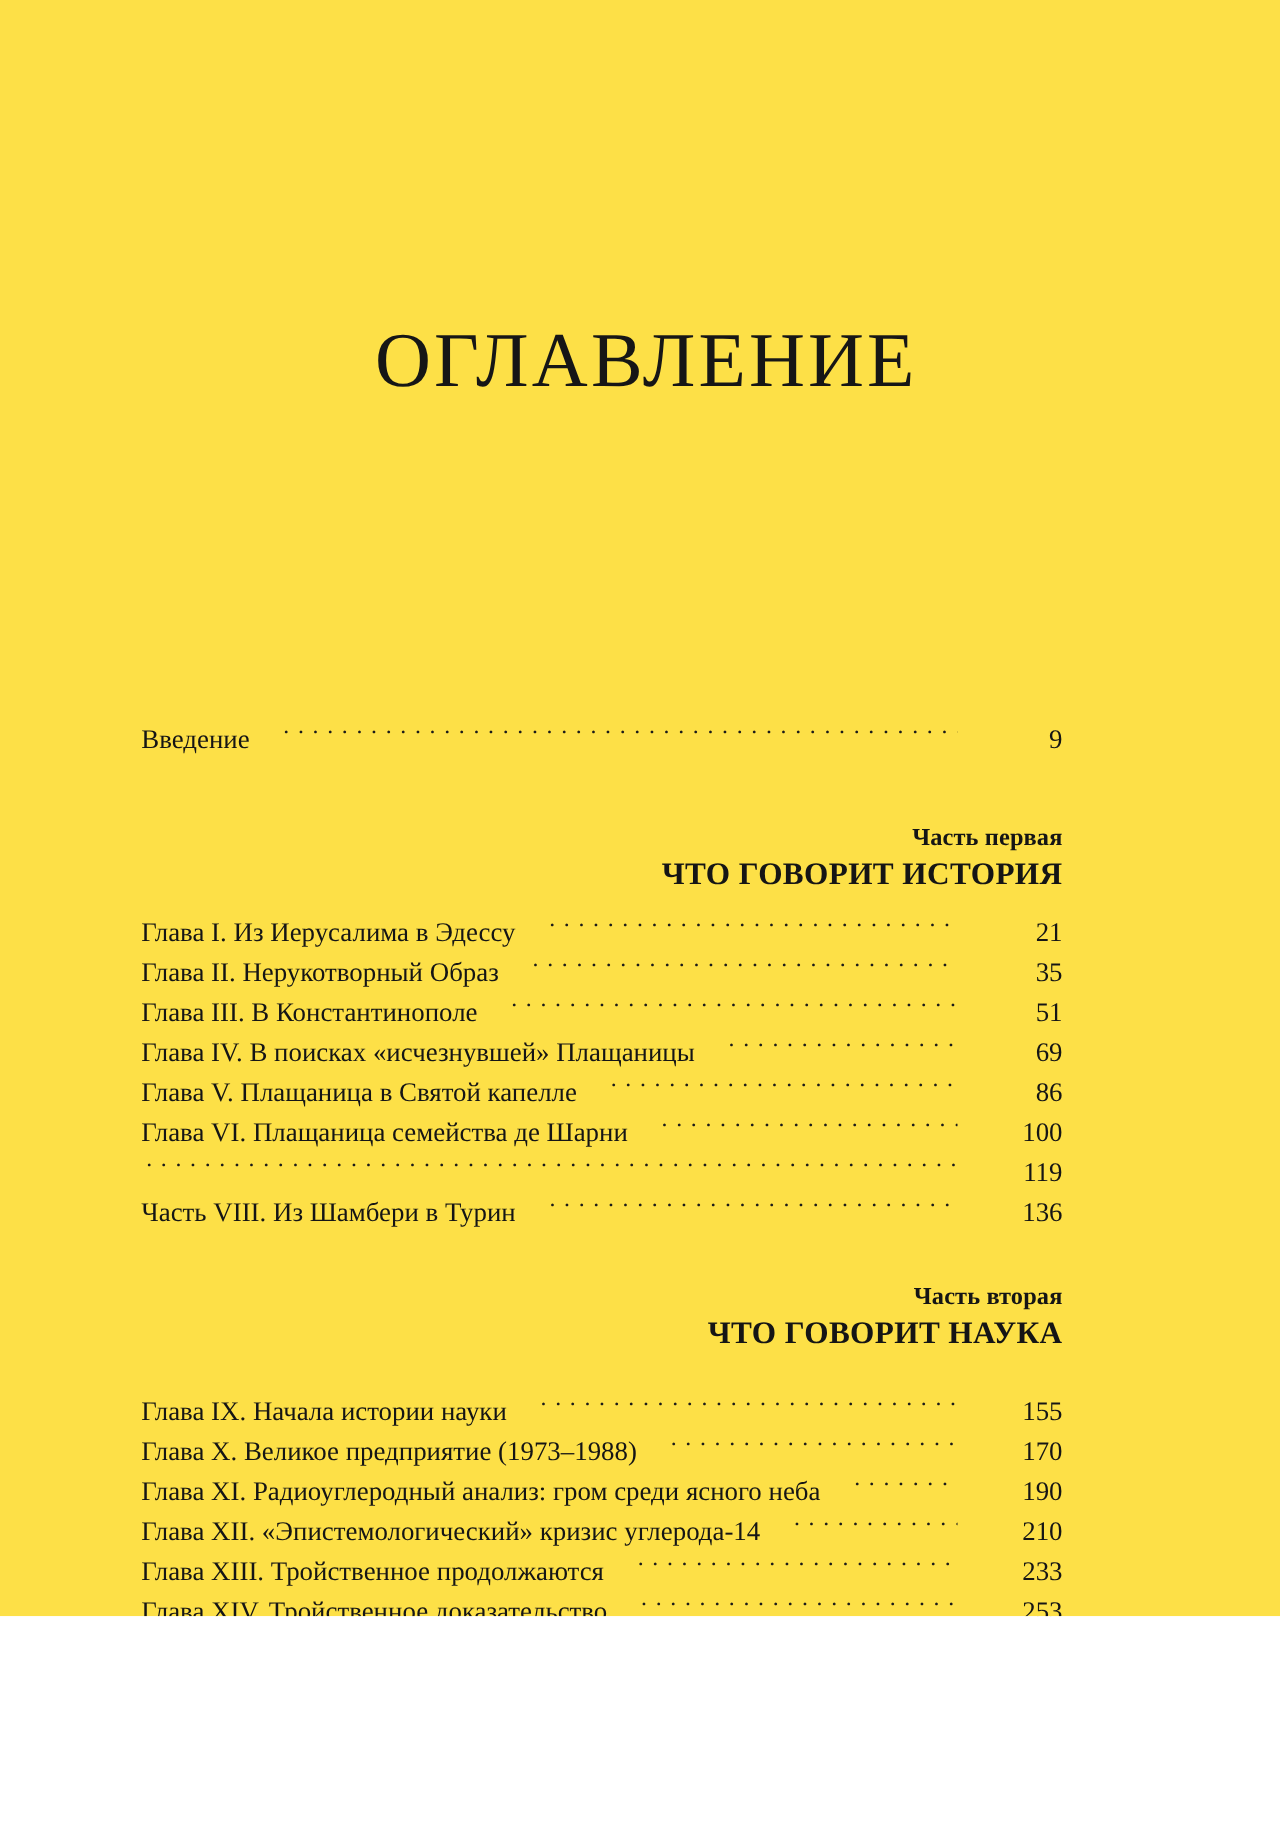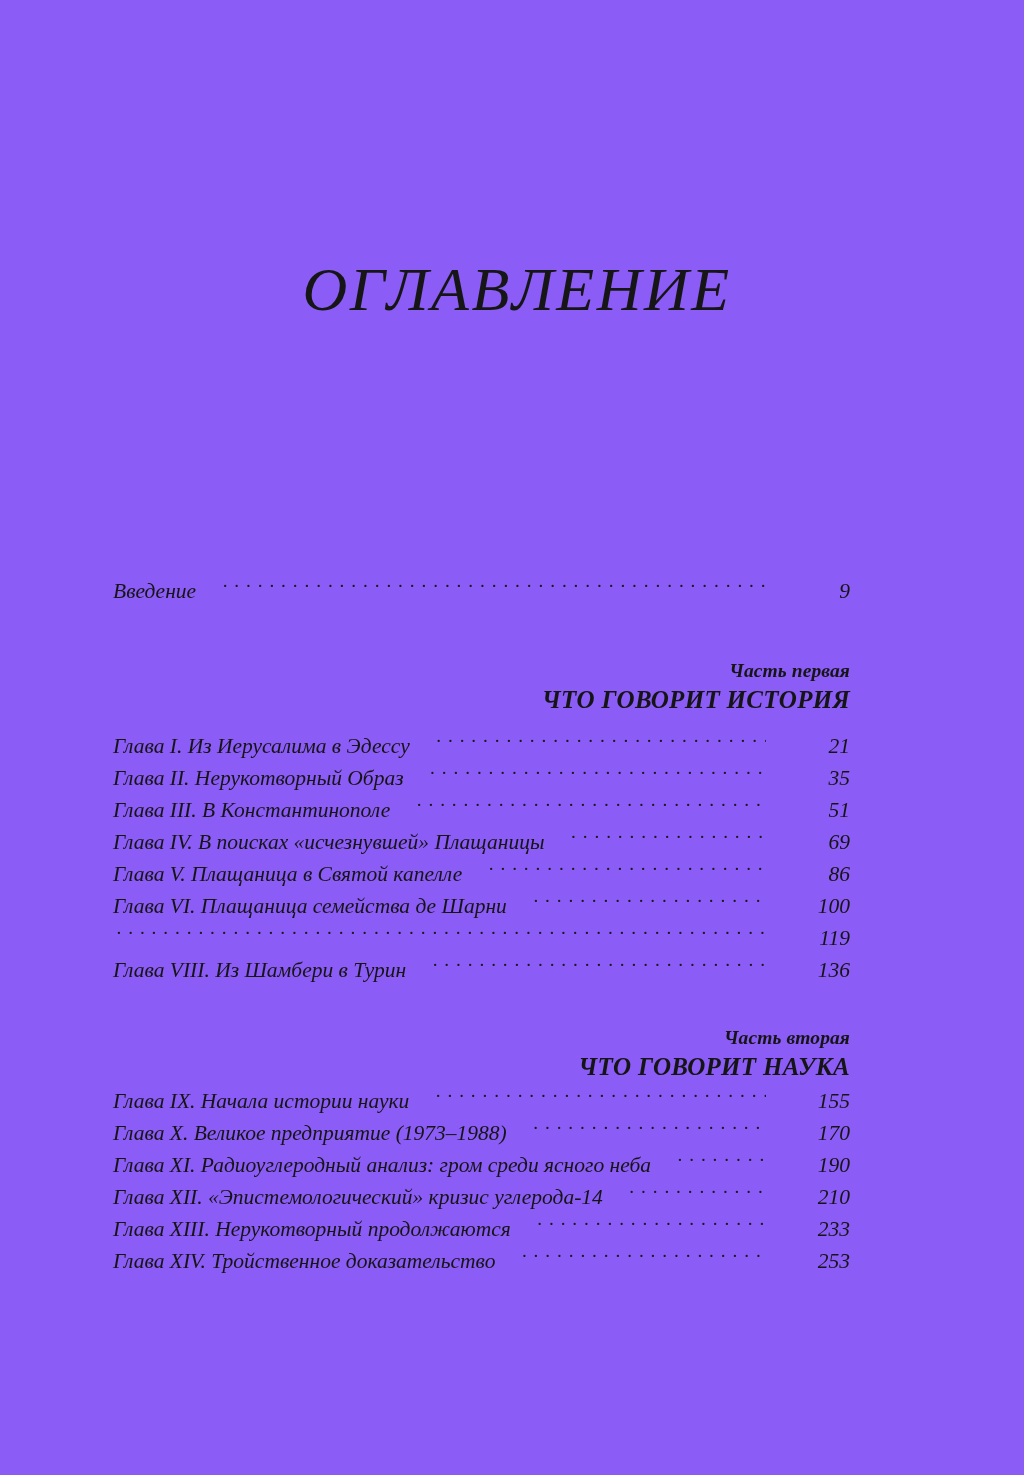--- a/index.html
+++ b/index.html
@@ -3,26 +3,25 @@
 <meta charset="utf-8">
 <style>
   html, body {
     margin: 0;
     padding: 0;
     background: #ffffff;
   }
   .page {
     position: relative;
     width: 1024px;
-    height: 1475px;
-    background: #8b5cf6;
+    height: 1293px;
+    background: #fde047;
     font-family: "Liberation Serif", "DejaVu Serif", serif;
     color: #151515;
     overflow: hidden;
-    font-style: italic;
   }
 
   
   .toc-title {
     position: absolute;
     left: 0;
     right: 0;
     top: 216px;
     text-align: center;
     font-size: 62px;
@@ -105,21 +104,21 @@
     margin-top: 51px;
     margin-bottom: 0;
   }
   .part-two {
     margin-top: 39px;
   }
   .chapters-one {
     margin-top: 14px;
   }
   .chapters-two {
-    margin-top: 2px;
+    margin-top: 30px;
   }
 </style>
 </head>
 <body>
 
 <div class="page">
 
   <h1 class="toc-title">ОГЛАВЛЕНИЕ</h1>
 
   <div class="toc-body">
@@ -164,21 +163,21 @@
       <div class="entry">
         <span class="entry-label">Глава VI. Плащаница семейства де Шарни</span>
         <span class="entry-leader"></span>
         <span class="entry-page">100</span>
       </div>
       <div class="entry">
         <span class="entry-leader"></span>
         <span class="entry-page">119</span>
       </div>
       <div class="entry">
-        <span class="entry-label">Глава VIII. Из Шамбери в Турин</span>
+        <span class="entry-label">Часть VIII. Из Шамбери в Турин</span>
         <span class="entry-leader"></span>
         <span class="entry-page">136</span>
       </div>
     </div>
 
     <div class="part part-two">
       <div class="part-kicker">Часть вторая</div>
       <div class="part-title">ЧТО ГОВОРИТ НАУКА</div>
     </div>
 
@@ -197,21 +196,21 @@
         <span class="entry-label">Глава XI. Радиоуглеродный анализ: гром среди ясного неба</span>
         <span class="entry-leader"></span>
         <span class="entry-page">190</span>
       </div>
       <div class="entry">
         <span class="entry-label">Глава XII. «Эпистемологический» кризис углерода-14</span>
         <span class="entry-leader"></span>
         <span class="entry-page">210</span>
       </div>
       <div class="entry">
-        <span class="entry-label">Глава XIII. Нерукотворный продолжаются</span>
+        <span class="entry-label">Глава XIII. Тройственное продолжаются</span>
         <span class="entry-leader"></span>
         <span class="entry-page">233</span>
       </div>
       <div class="entry">
         <span class="entry-label">Глава XIV. Тройственное доказательство</span>
         <span class="entry-leader"></span>
         <span class="entry-page">253</span>
       </div>
     </div>
 

